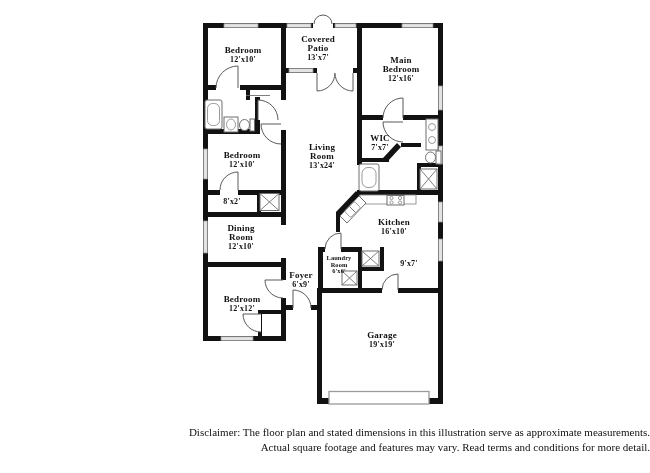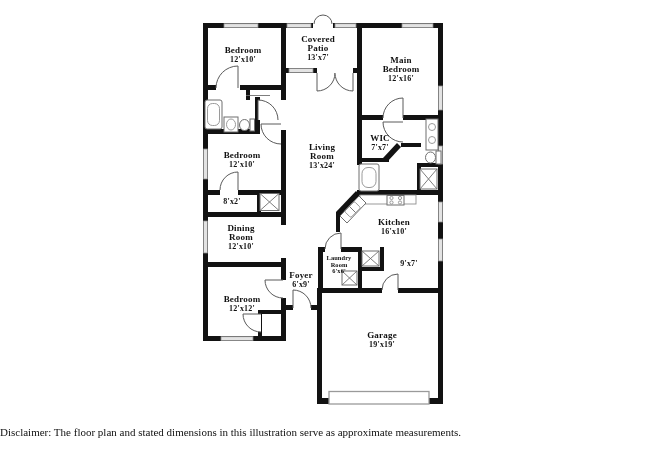--- a/index.html
+++ b/index.html
@@ -9,21 +9,21 @@
   .lbl{font-size:9px;letter-spacing:.2px;}
   .lbl-sm{font-size:6.4px;letter-spacing:.1px;}
   .lbl-dim{font-size:8px;letter-spacing:.2px;}
   .wall{fill:#121212;stroke:none;}
   .open{fill:#ffffff;stroke:none;}
   .win{fill:#e3e3e3;stroke:#8a8a8a;stroke-width:.8;}
   .door{fill:#ffffff;stroke:#5a5a5a;stroke-width:1;}
   .fix{fill:#ffffff;stroke:#6f6f6f;stroke-width:1;}
   .fix-thin{fill:none;stroke:#8f8f8f;stroke-width:.9;}
   .xline{stroke:#6f6f6f;stroke-width:.9;}
-  #disclaimer{position:absolute;left:0;top:425px;width:650px;text-align:left;
+  #disclaimer{position:absolute;left:0;top:425px;width:650px;text-align:right;
               color:#101010;font-size:11px;line-height:15px;letter-spacing:0;}
 </style>
 </head>
 <body>
 
 <div id="stage">
   <svg width="650" height="473" viewBox="0 0 650 473">
 
     <g>
       <rect class="wall" x="203" y="23" width="240" height="5"></rect>
@@ -228,14 +228,15 @@
       <text class="lbl-dim" x="242" y="311">12'x12'</text>
 
       <text class="lbl" x="382" y="338">Garage</text>
       <text class="lbl-dim" x="382" y="347">19'x19'</text>
     </g>
   </svg>
 
   
   <div id="disclaimer">
     <div>Disclaimer: The floor plan and stated dimensions in this illustration serve as approximate measurements.</div>
+    <div>Actual square footage and features may vary. Read terms and conditions for more detail.</div>
   </div>
 </div>
 
 </body></html>

